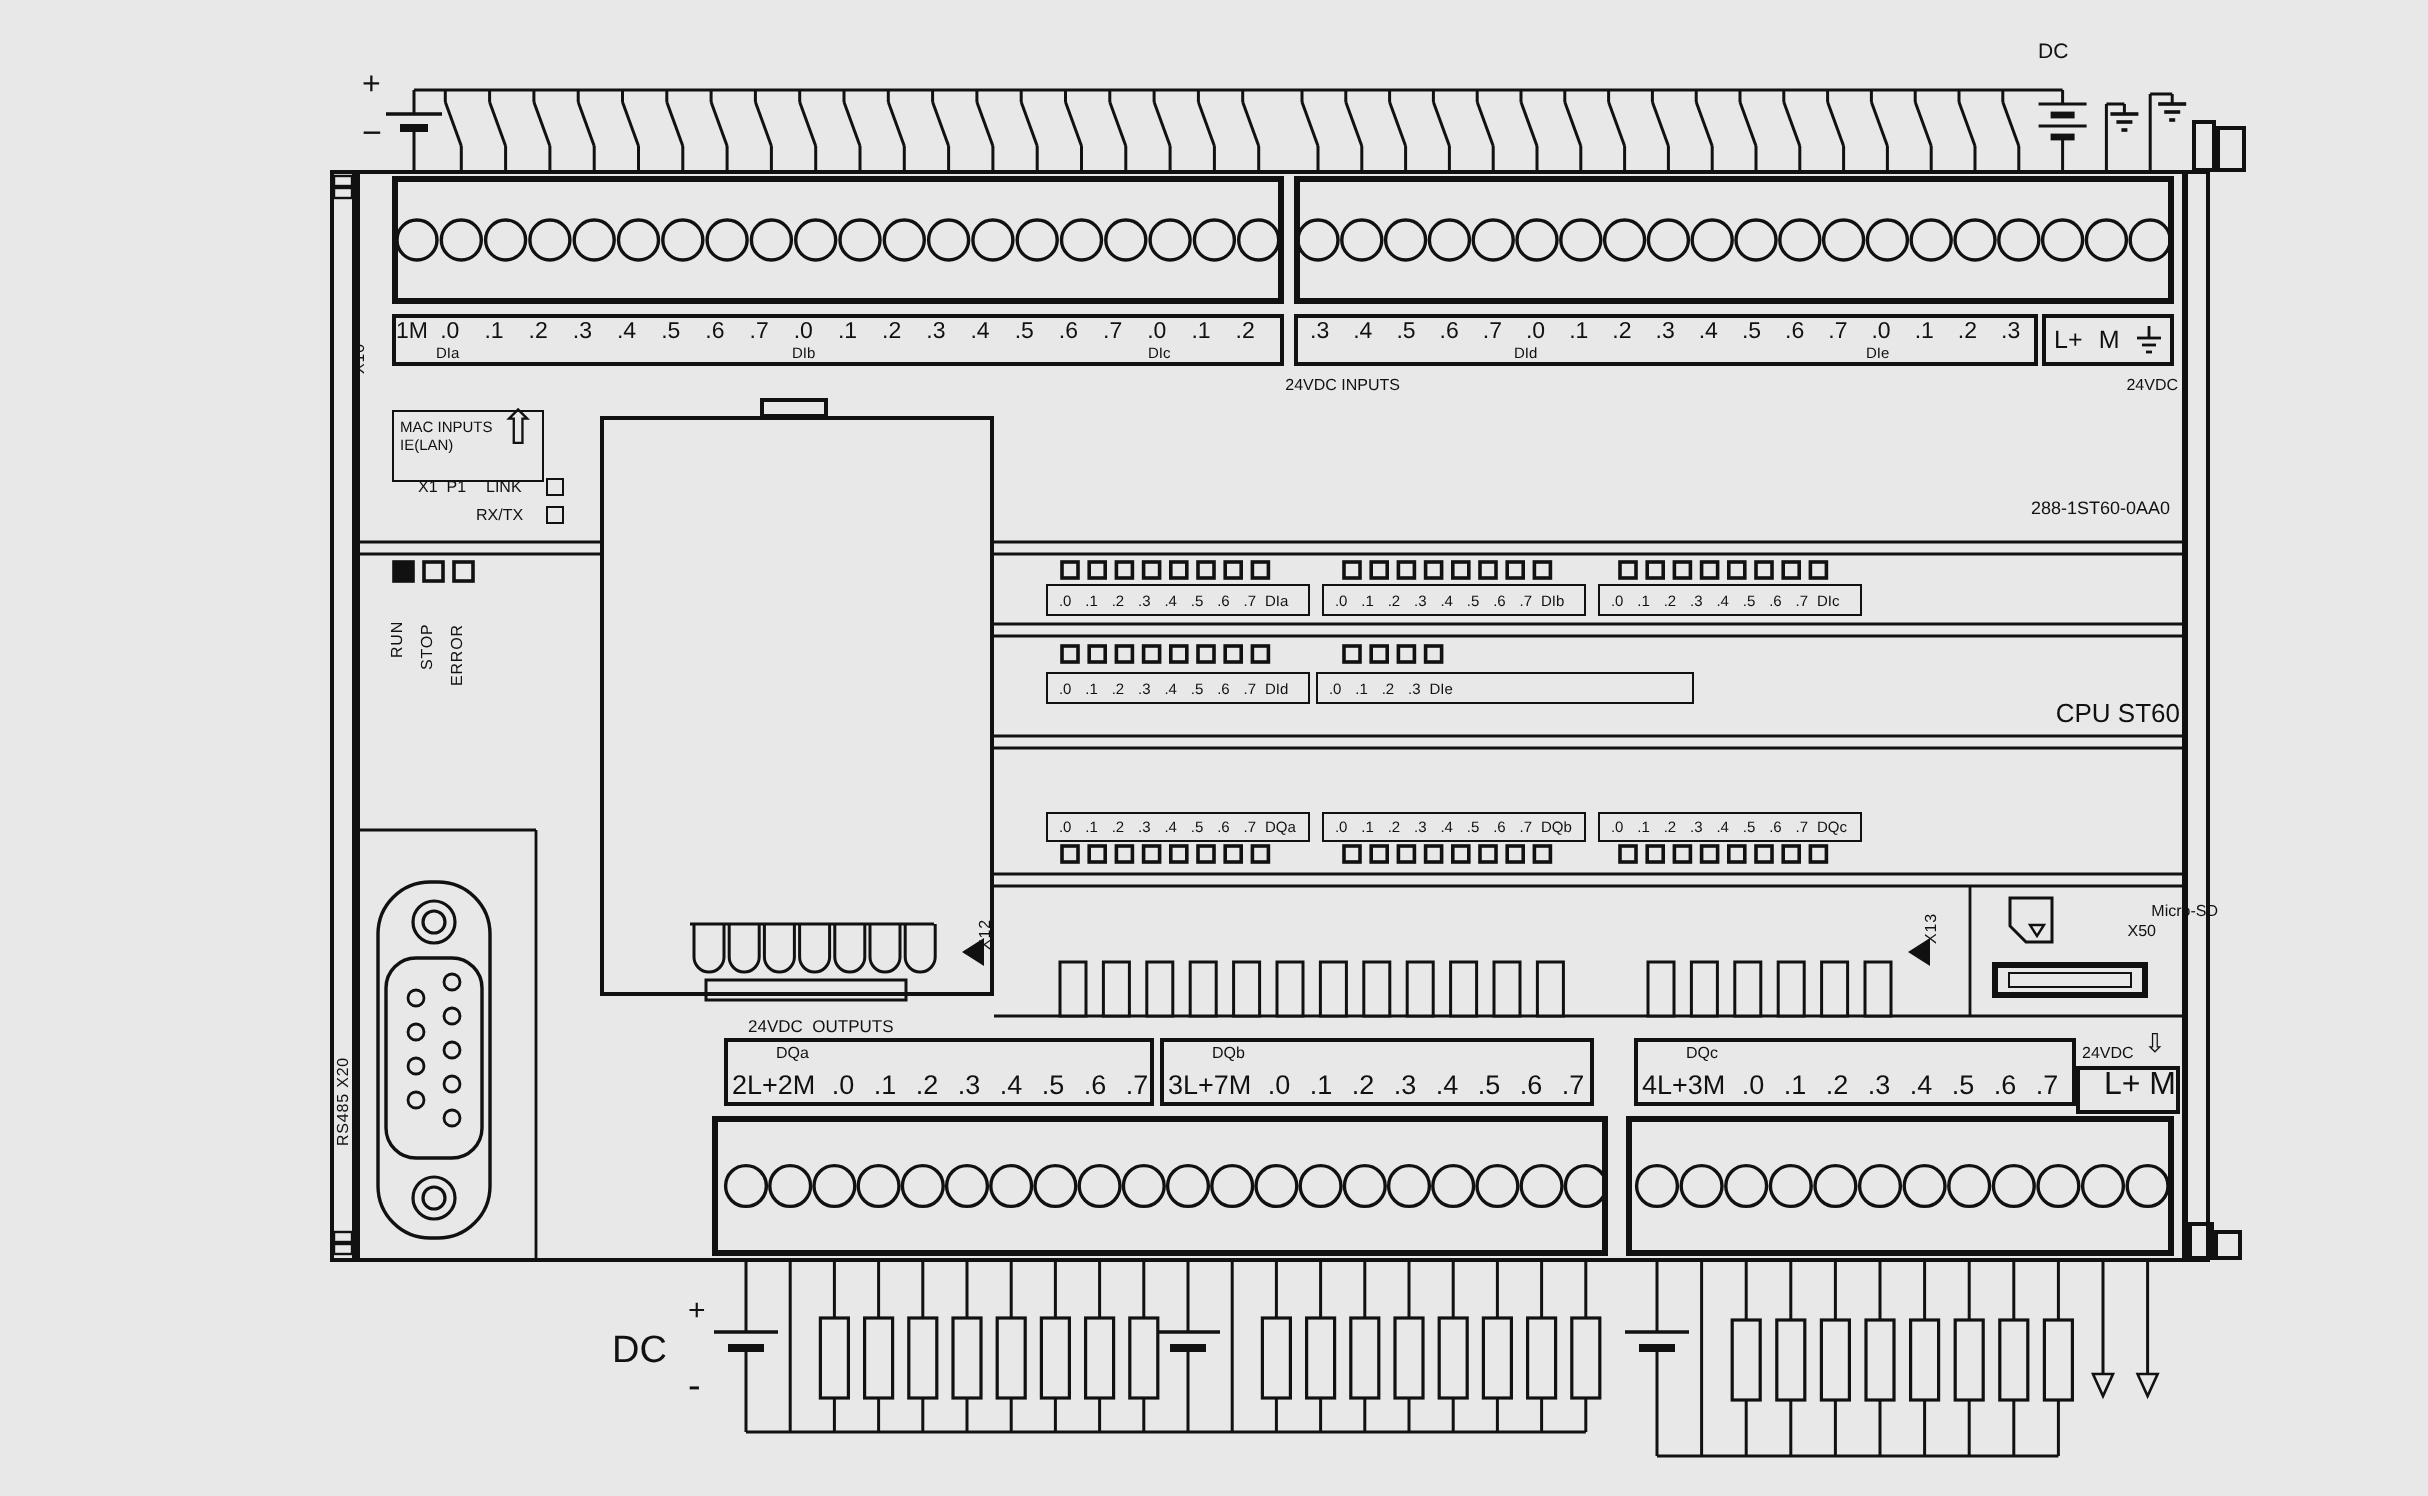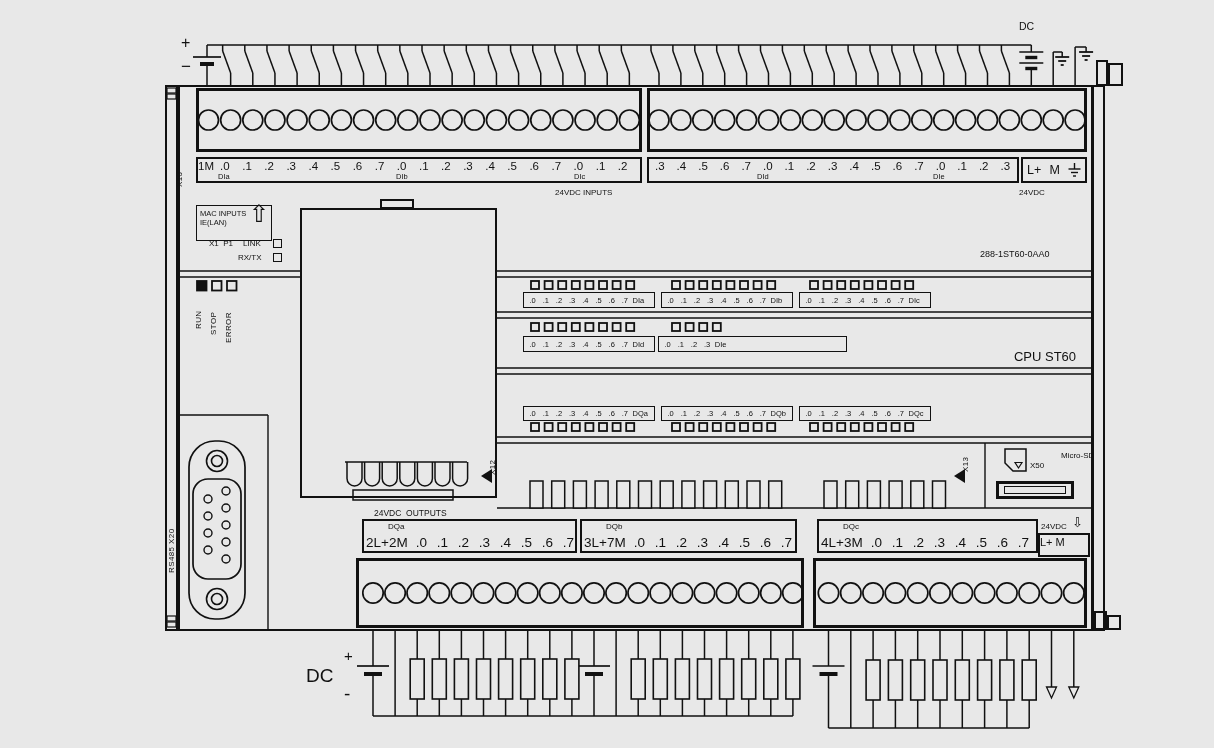--- a/index.html
+++ b/index.html
@@ -21,22 +21,22 @@
   .lname{margin-left:1px}
   .outbox{position:absolute;box-sizing:border-box;border:2px solid #111;height:34px;top:519px}
   .oname{position:absolute;top:1px;left:24px;font-size:8px}
   .orow{position:absolute;left:2px;bottom:1px;display:flex;align-items:baseline}
   .olead{width:45px;font-size:13.5px;white-space:pre}
   .ot{width:21px;text-align:center;font-size:13.5px}
   .sq{position:absolute;width:9px;height:9px;border:1.6px solid #111;box-sizing:border-box}
   .larrow{position:absolute;width:0;height:0;border-top:7px solid transparent;border-bottom:7px solid transparent;border-right:11px solid #111}
   .icon{font-family:"DejaVu Sans",sans-serif}
   .lmbox{display:flex;justify-content:space-around;align-items:center;font-size:12.5px}
-  .center{text-align:left}
-  .right{text-align:center}
+  .center{text-align:right}
+  .right{text-align:right}
 </style>
 </head>
 <body>
 
 <div id="page">
 
   <svg id="wires" width="1214" height="748" viewBox="0 0 1214 748">
       <g>
         <line x1="178" y1="271" x2="300" y2="271" stroke="#111111" stroke-width="1.4"></line>
         <line x1="497" y1="271" x2="1093" y2="271" stroke="#111111" stroke-width="1.4"></line>
@@ -733,21 +733,21 @@
           <span class="ot">.3</span>
           <span class="ot">.4</span>
           <span class="ot">.5</span>
           <span class="ot">.6</span>
           <span class="ot">.7</span>
         </div>
     </div>
   </div>
   <span class="t" style="left:1041px;top:523px;font-size:8px">24VDC</span>
   <span class="t icon" style="left:1072px;top:516px;font-size:13px">⇩</span>
-  <div class="bx b25 center" style="left:1038px;top:533px;width:52px;height:24px;font-size:11px;line-height:15px">L+ M</div>
+  <div class="bx b25 center" style="left:1038px;top:533px;width:52px;height:24px;font-size:16px;line-height:15px">L+ M</div>
 
   <div class="bx b3" style="left:356px;top:558px;width:448px;height:70px"></div>
   <div class="bx b3" style="left:813px;top:558px;width:274px;height:70px"></div>
 
   <span class="t" style="left:181px;top:34px;font-size:16px">+</span>
   <span class="t" style="left:181px;top:58px;font-size:17px">−</span>
   <span class="t" style="left:1019px;top:21px;font-size:10.5px">DC</span>
 
   <span class="t" style="left:344px;top:648px;font-size:15px">+</span>
   <span class="t" style="left:306px;top:666px;font-size:19px">DC</span>

